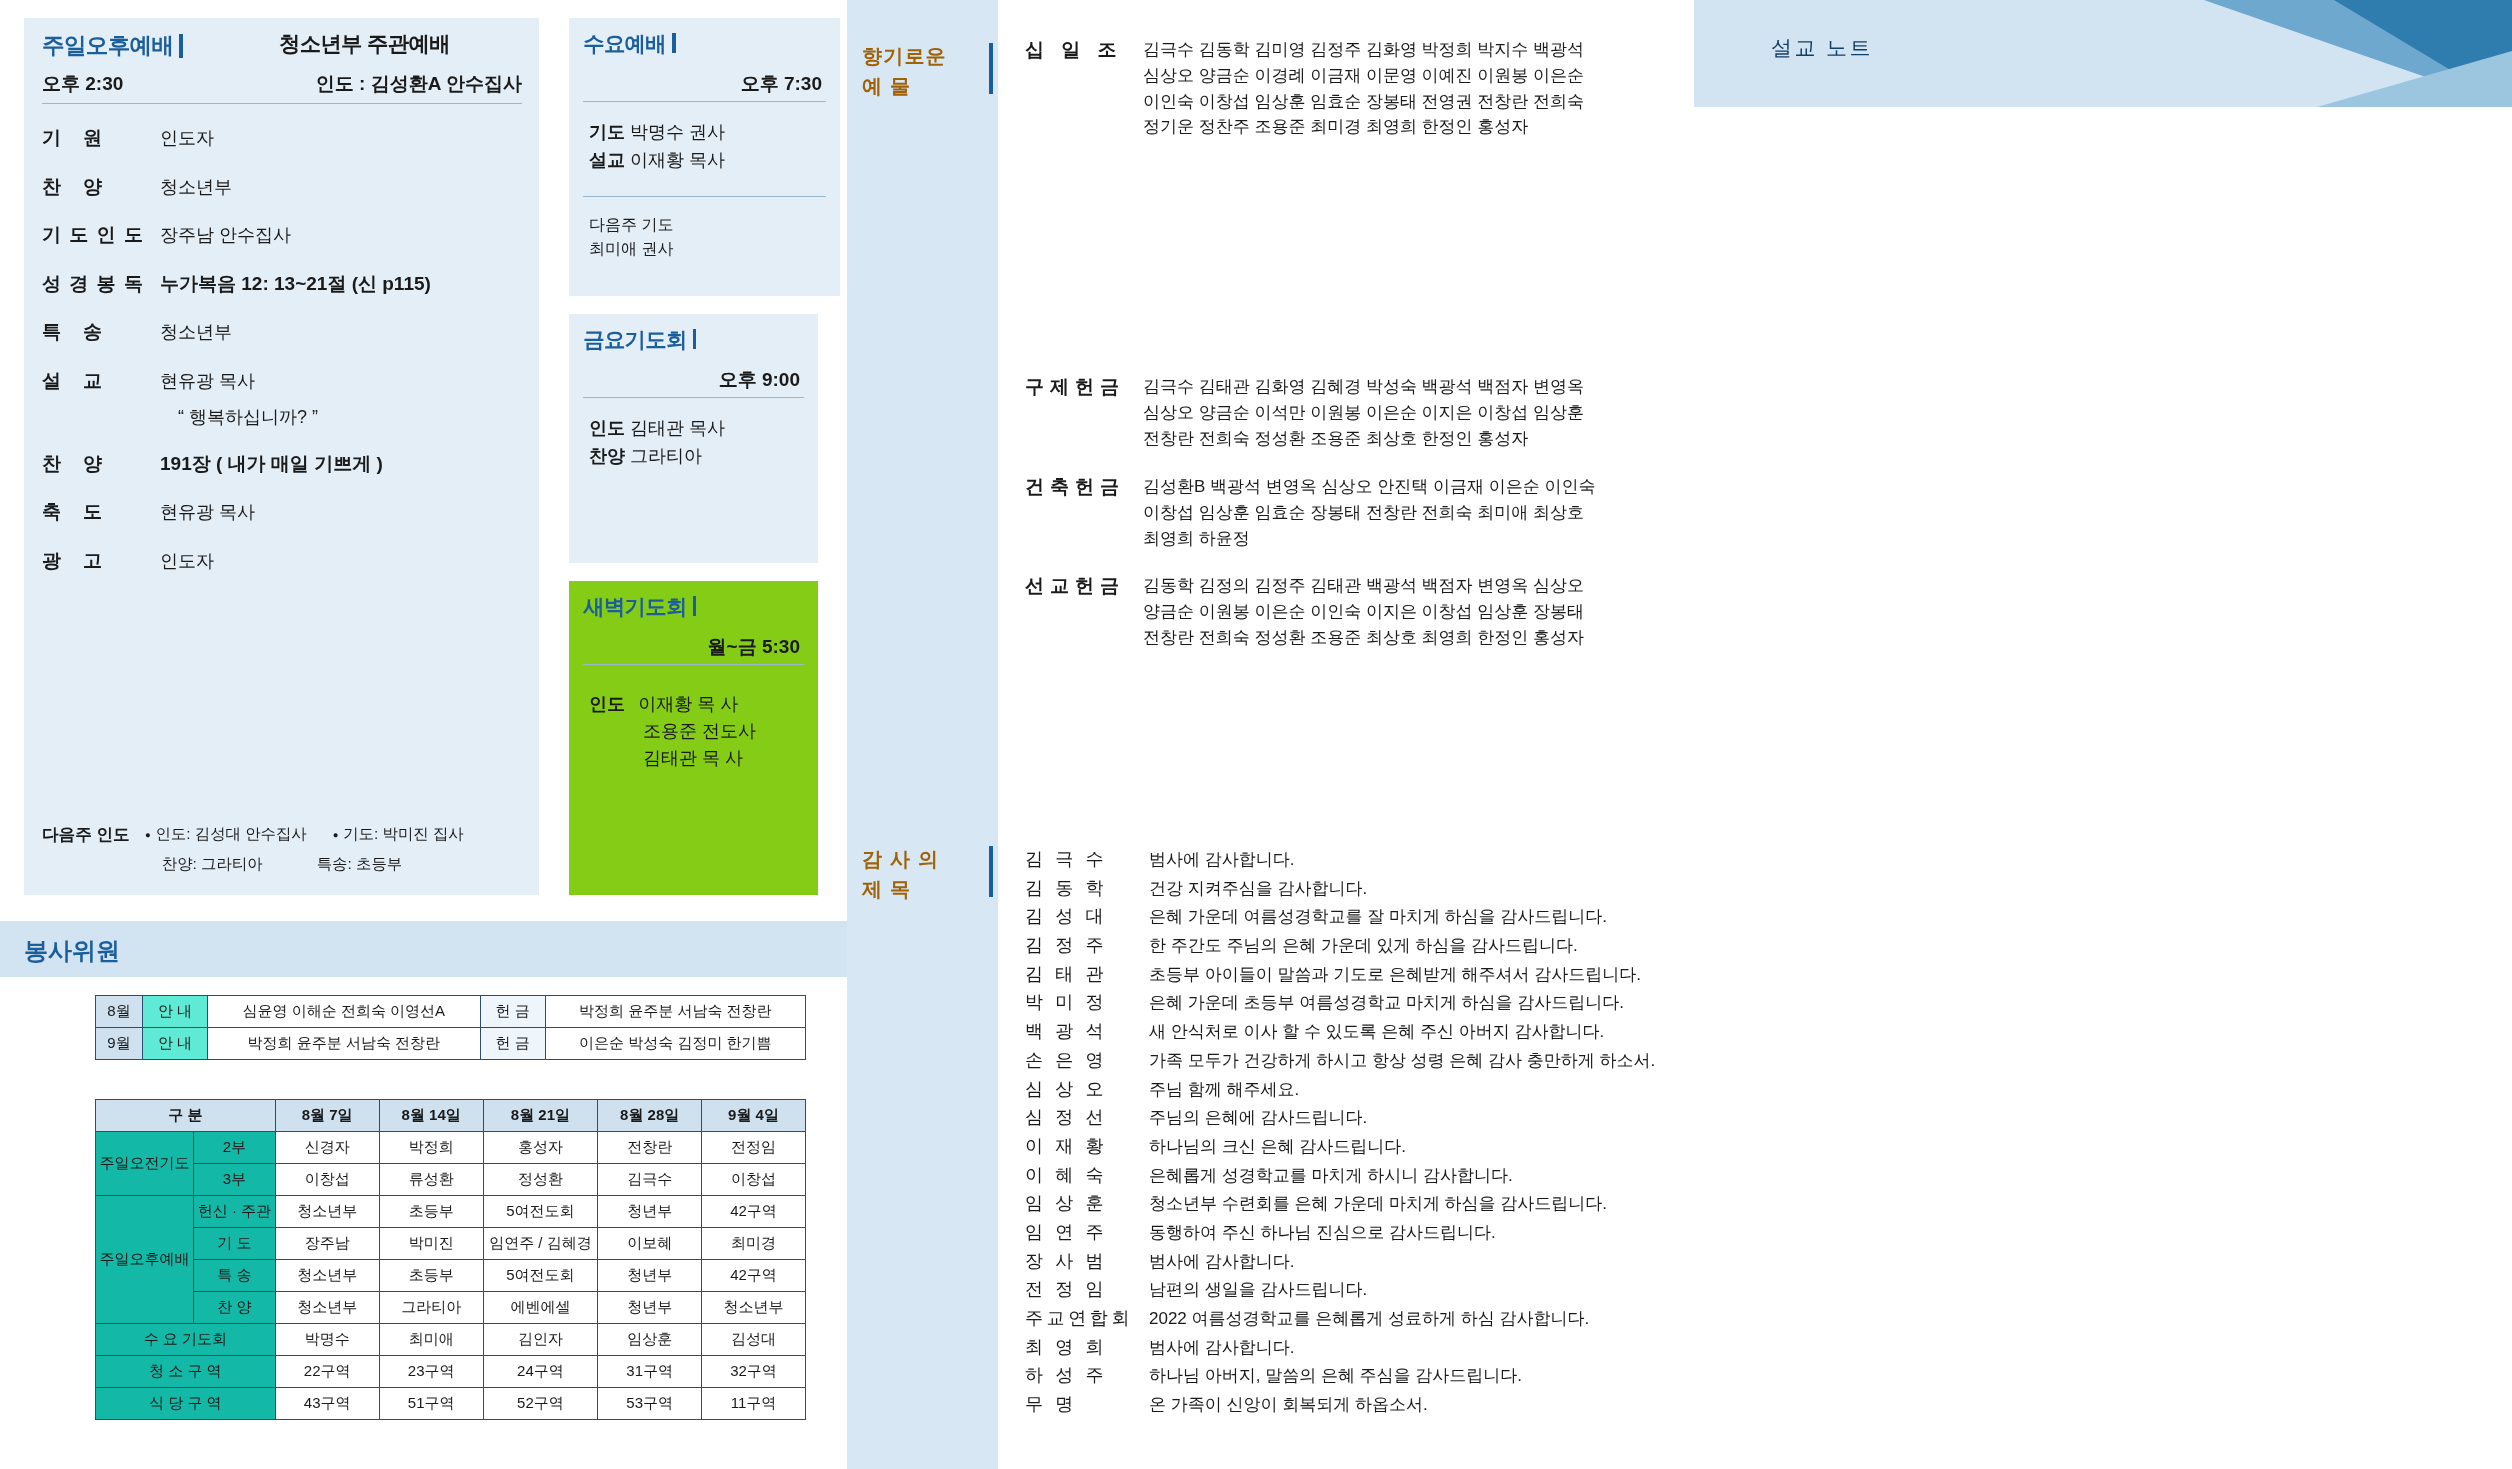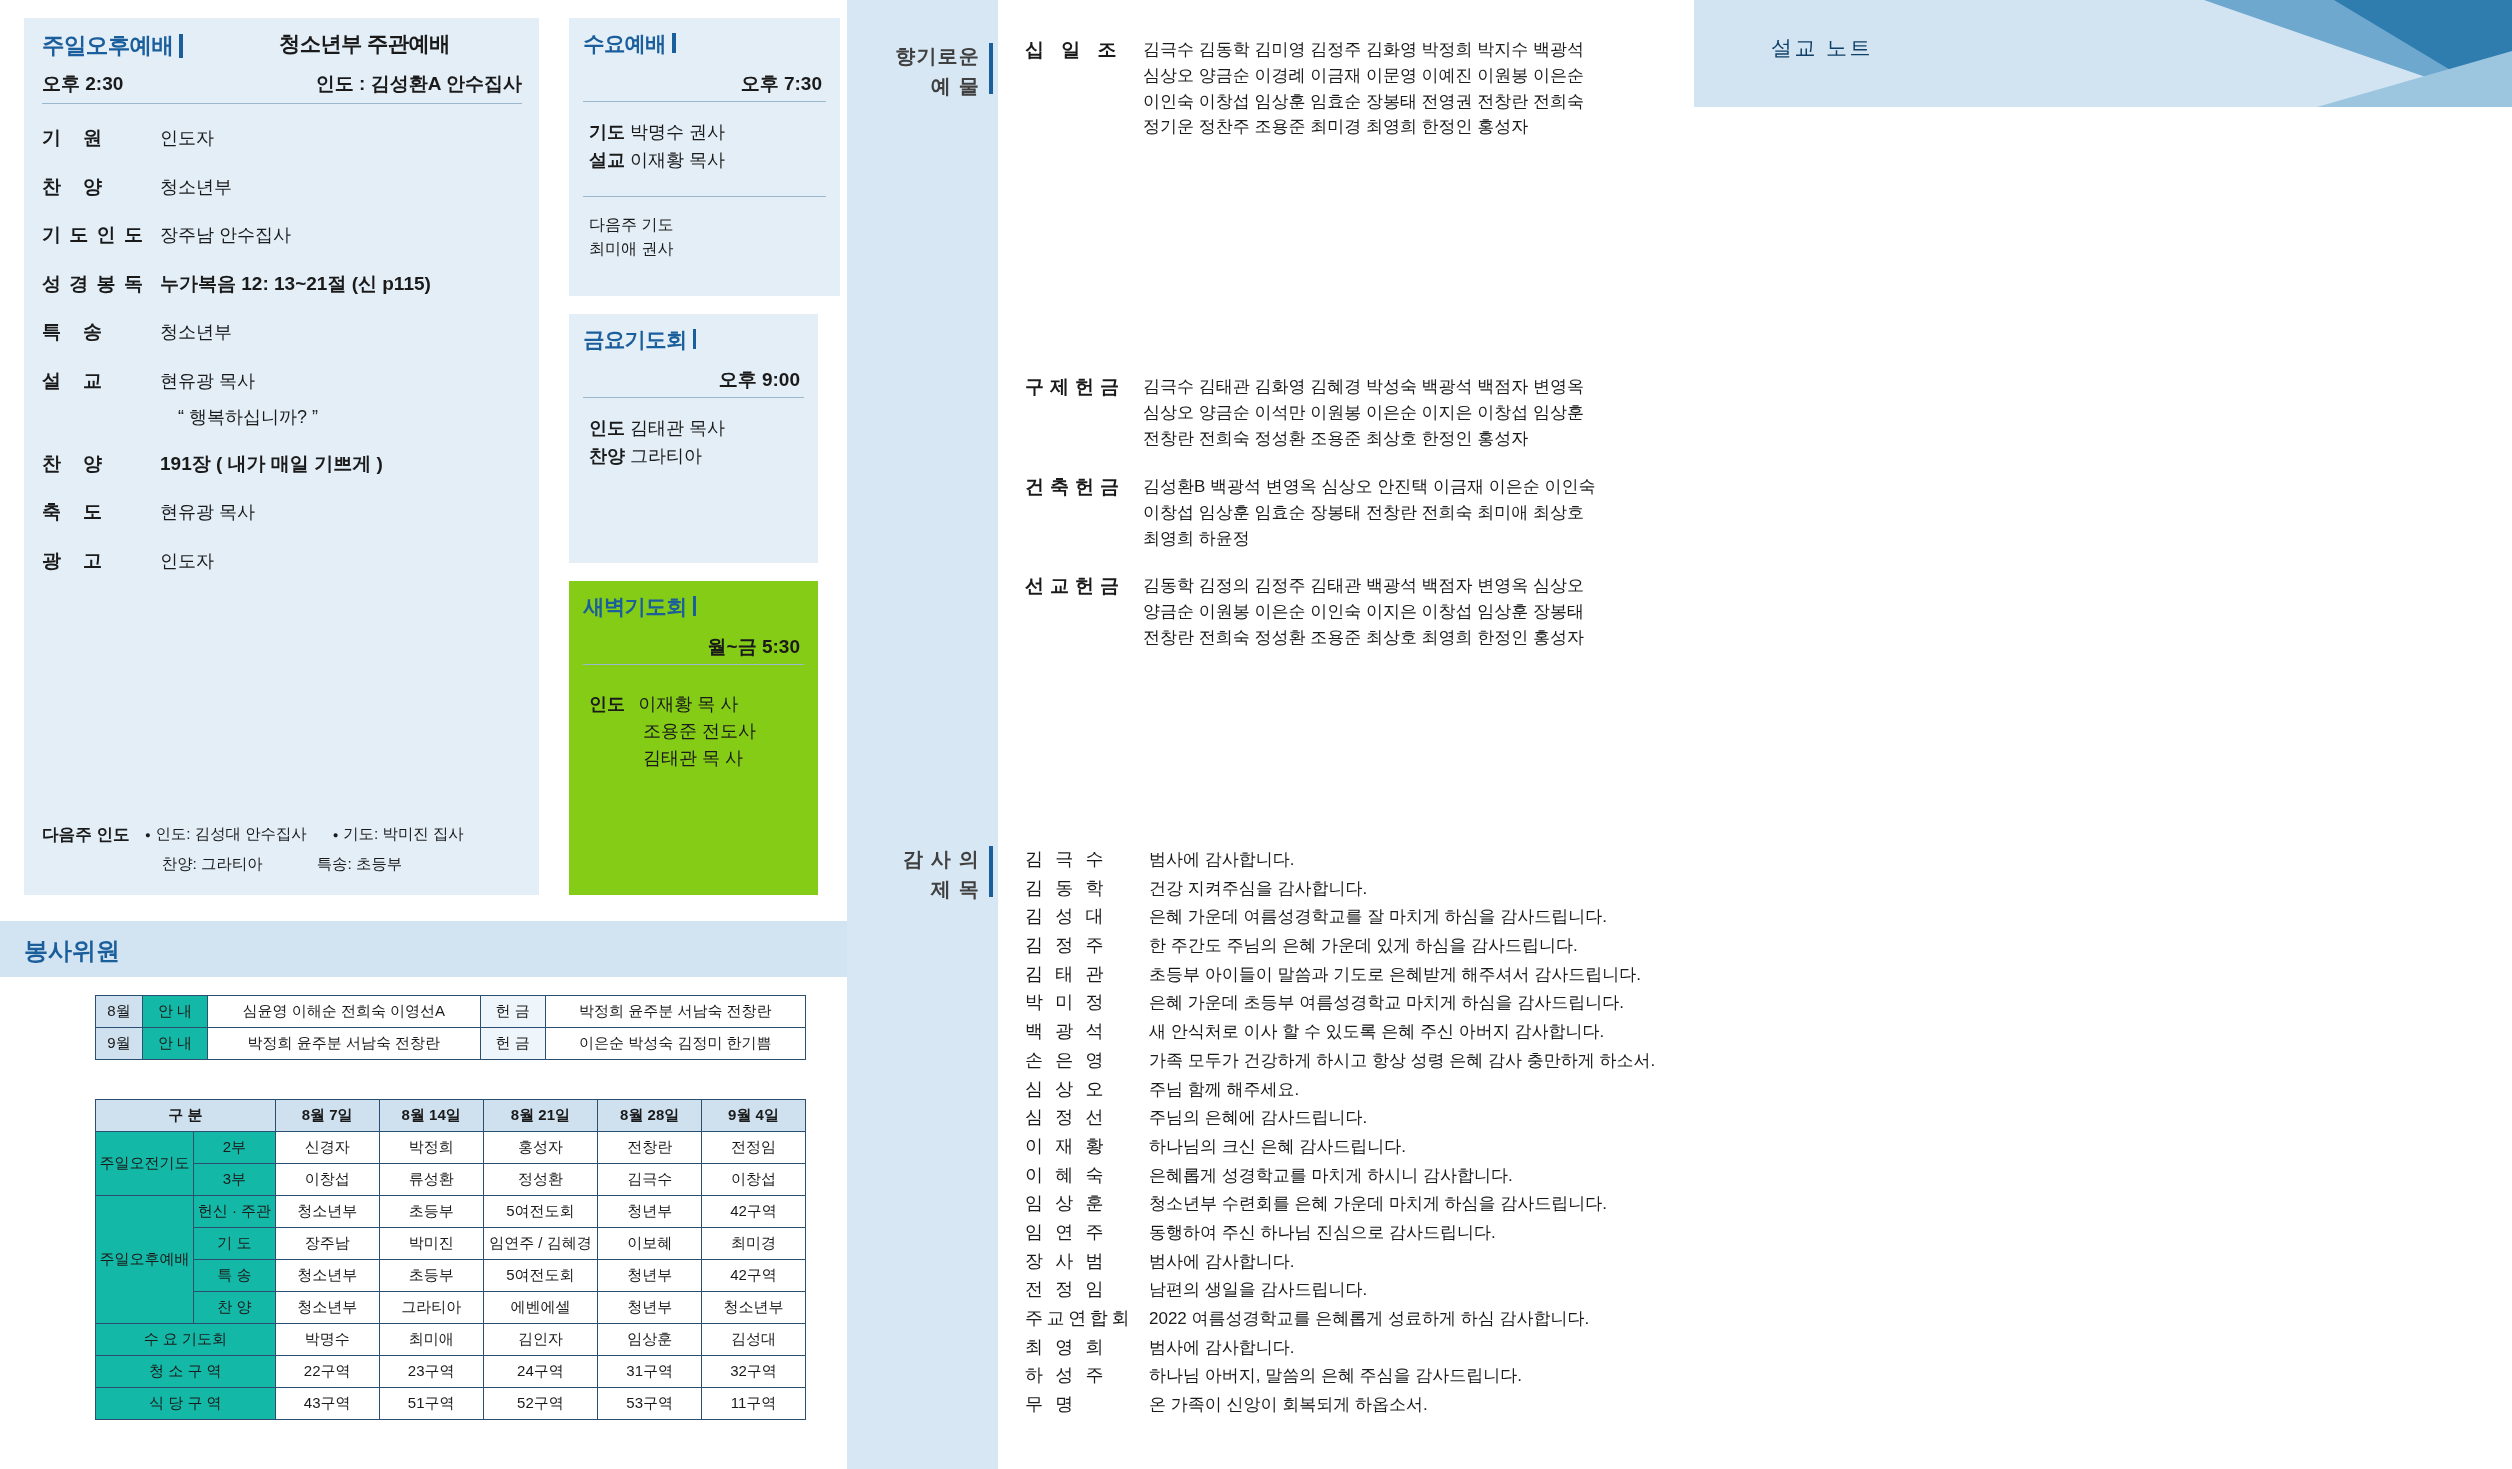--- a/index.html
+++ b/index.html
@@ -91,35 +91,35 @@
 
   
   table.tbl {
     position:absolute; border-collapse:collapse; font-size:15px;
   }
   table.tbl td {
     border:0.6px solid #2b4f70; text-align:center; padding:6px 3.6px; white-space:nowrap;
   }
   .t-top { left:95px; top:995px; width:711px; }
   .t-top td.mon { background:#cfe1ef; font-weight:normal; width:47px; }
-  .t-top td.lab { background:#14b8a6; width:65px; }
+  .t-top td.lab { background:#5eead4; width:65px; }
   .t-top td.nms { padding-left:9.5px; padding-right:9.5px; }
   .t-top td.heon { background:#eef5fb; width:65px; }
 
   .t-main { left:95px; top:1099px; width:711px; }
   .t-main td { padding:6.5px 3.6px; }
   .t-main td.hd { background:#cfe1ef; font-weight:bold; }
   .t-main td.rh { background:#14b8a6;margin-top:44px; }
 
   
   .col-mid { position:absolute; left:847px; top:0; width:151px; height:1470px; background:#d7e7f3; }
 
   .side-label {
-    position:absolute; font-size:20px; font-weight:bold; color:#404040;
-    line-height:1.5; text-align:right; letter-spacing:1.2px;
+    position:absolute; font-size:20px; font-weight:bold; color:#a16207;
+    line-height:1.5; text-align:left; letter-spacing:1.2px;
   }
   .side-label .vbar2 {
     position:absolute; right:-13px; top:2.4px; width:3.6px; height:51px; background:#1b5e9c;
   }
   #lbl-offering { left:862px; top:41px; width:118px; }
   #lbl-thanks  { left:862px; top:844px; width:118px; }
 
   
   .col-right { position:absolute; left:1007px; top:0; width:1505px; height:1470px; background:#fff; }
 

